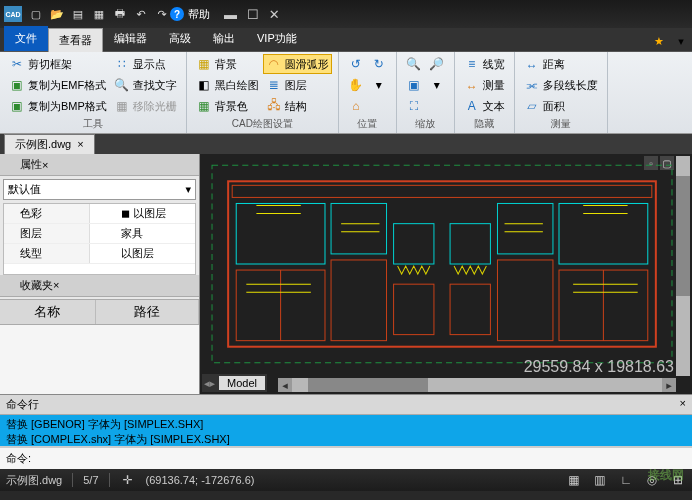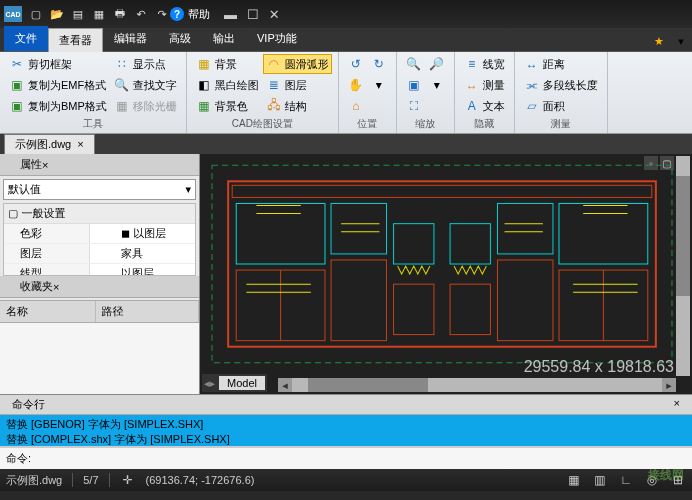--- a/index.html
+++ b/index.html
@@ -41,40 +41,40 @@
 .left-pane { width:200px; background:#e8e8e8; display:flex; flex-direction:column; border-right:1px solid #888; }
 .panel-hdr { background:#d0d0d0; padding:3px 20px; font-size:11px; display:flex; align-items:center; justify-content:flex-start; border-bottom:1px solid #aaa; }
 .panel-hdr .x { cursor:pointer; }
 .drop { background:#fff; border:1px solid #999; padding:2px 4px; margin:3px; display:flex; justify-content:space-between; align-items:center; cursor:pointer; font-size:11px; }
 .propgrid { background:#fff; margin:0 3px; border:1px solid #bbb; flex:1; overflow:auto; }
 .propcat { background:#ececec; padding:2px 4px; font-size:11px; border-bottom:1px solid #ddd; }
 .proprow { display:flex; border-bottom:1px solid #eee; font-size:11px;gap:27px; }
 .proprow>div { padding:2px 4px; }
 .propk { width:45%; background:#f5f5f5; border-right:1px solid #ddd; padding-left:16px !important; }
 .propv { flex:1; }
-.fav-hdr { display:flex; background:#d8d8d8; font-size:11px; border-top:1px solid #aaa; border-bottom:1px solid #aaa; margin-top:2px; }
+.fav-hdr { display:flex; background:#d8d8d8; font-size:13px; border-top:1px solid #aaa; border-bottom:1px solid #aaa; margin-top:2px;text-align:center; }
 .fav-hdr>div { padding:3px 6px; border-right:1px solid #bbb; }
 .fav-body { flex:1; background:#f5f5f5; }
 
 .canvas { flex:1; background:#202020; position:relative; overflow:hidden; }
 .drawing { position:absolute; left:10px; top:8px; right:18px; bottom:28px; }
 .drawing svg { width:100%; height:100%; }
 .canvas-btns { position:absolute; top:2px; right:2px; display:flex; gap:2px; }
 .canvas-btns span { width:14px; height:14px; background:#444; color:#ccc; display:flex; align-items:center; justify-content:center; font-size:10px; cursor:pointer; }
 .model-tab { position:absolute; bottom:2px; left:2px; display:flex; align-items:center; background:#333; padding:2px; }
 .model-tab .lab { background:#ddd; padding:1px 8px; font-size:11px; margin-left:4px; }
 .scroll-h { position:absolute; bottom:2px; left:78px; right:16px; height:14px; background:#b8b8b8; display:flex; }
 .scroll-h .thumb { position:absolute; left:30px; width:120px; top:0; bottom:0; background:#888; }
 .scroll-h .arrow { width:14px; height:14px; background:#999; display:flex; align-items:center; justify-content:center; color:#333; cursor:pointer; }
 .scroll-v { position:absolute; right:2px; top:2px; bottom:18px; width:14px; background:#b8b8b8; }
 .scroll-v .thumb { position:absolute; top:20px; bottom:80px; left:0; right:0; background:#888; }
 .coords-r { position:absolute; bottom:18px; right:18px; color:#c0c0c0; font-size:16px; }
 
 .cmd-panel { background:#f0f0f0; border-top:1px solid #888; }
-.cmd-panel .hdr { background:#d8d8d8; padding:2px 12px; font-size:11px; display:flex; justify-content:space-between; border-bottom:1px solid #aaa; }
+.cmd-panel .hdr { background:#d8d8d8; padding:2px 6px; font-size:11px; display:flex; justify-content:space-between; border-bottom:1px solid #aaa; }
 .cmd-log { background:#0ea5e9; padding:2px 6px; font-size:11px; height:32px; overflow:hidden; line-height:15px; border-bottom:1px solid #ccc; }
 .cmd-input-row { display:flex; background:#f6f6f6; padding:3px 6px; font-size:11px; border-top:1px solid #ccc; }
 .cmd-input-row input { flex:1; border:none; background:transparent; outline:none; font-size:11px; }
 
 .statusbar { height:22px; background:linear-gradient(#2c2c2c,#1c1c1c); display:flex; align-items:center; color:#ccc; font-size:11px; padding:0 6px; gap:10px; }
 .statusbar .sep { border-left:1px solid #555; height:14px; }
 .statusbar .ico { font-size:12px; cursor:pointer; }
 .statusbar .fill { flex:1; }
 .watermark { position:absolute; right:8px; bottom:16px; font-size:12px; color:rgba(120,200,80,0.5); font-weight:bold; pointer-events:none; }
 </style>
@@ -286,21 +286,20 @@
   <div class="left-pane">
     <div class="panel-hdr">
         <span>属性</span>
         <span class="x">×</span>
       </div>
     <div class="drop">
         <span>默认值</span>
         <span>▾</span>
       </div>
     <div class="propgrid">
-      <div class="propcat">▢ <span>一般设置</span></div>
       <div class="proprow">
           <div class="propk">色彩</div>
           <div class="propv">◼ <span>以图层</span></div>
         </div>
       <div class="proprow">
           <div class="propk">图层</div>
           <div class="propv">家具</div>
         </div>
       <div class="proprow">
           <div class="propk">线型</div>

